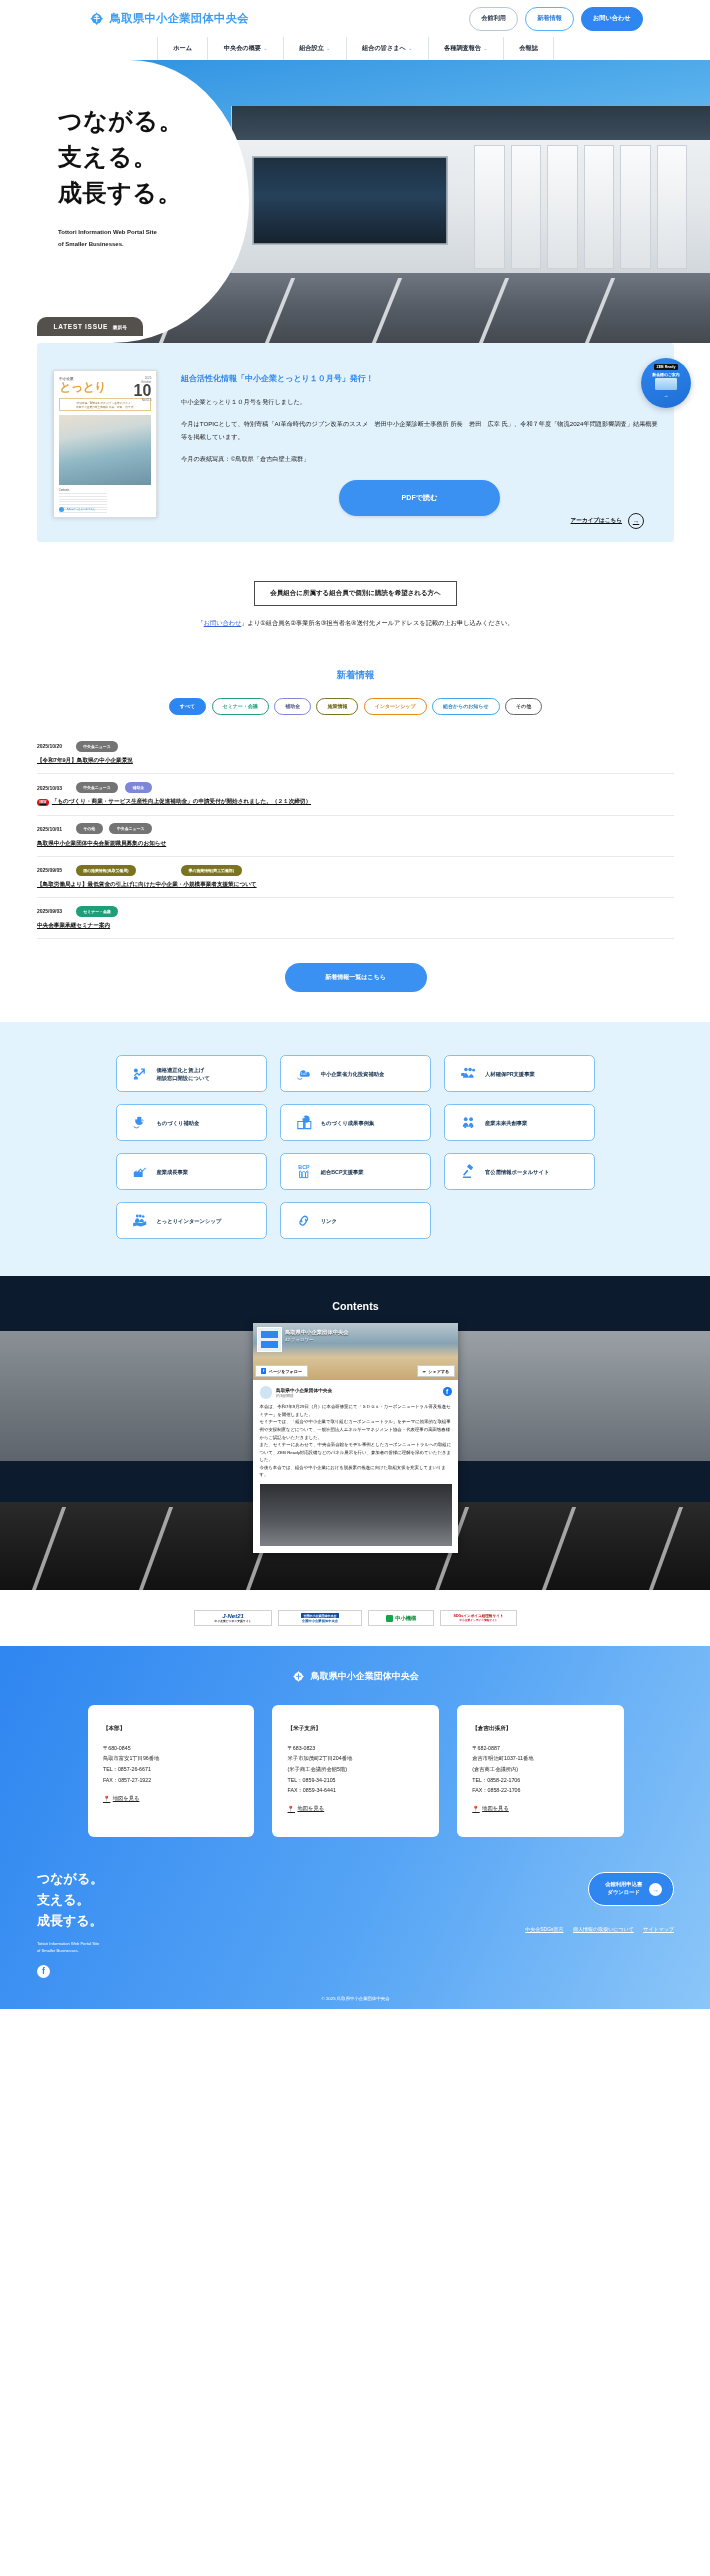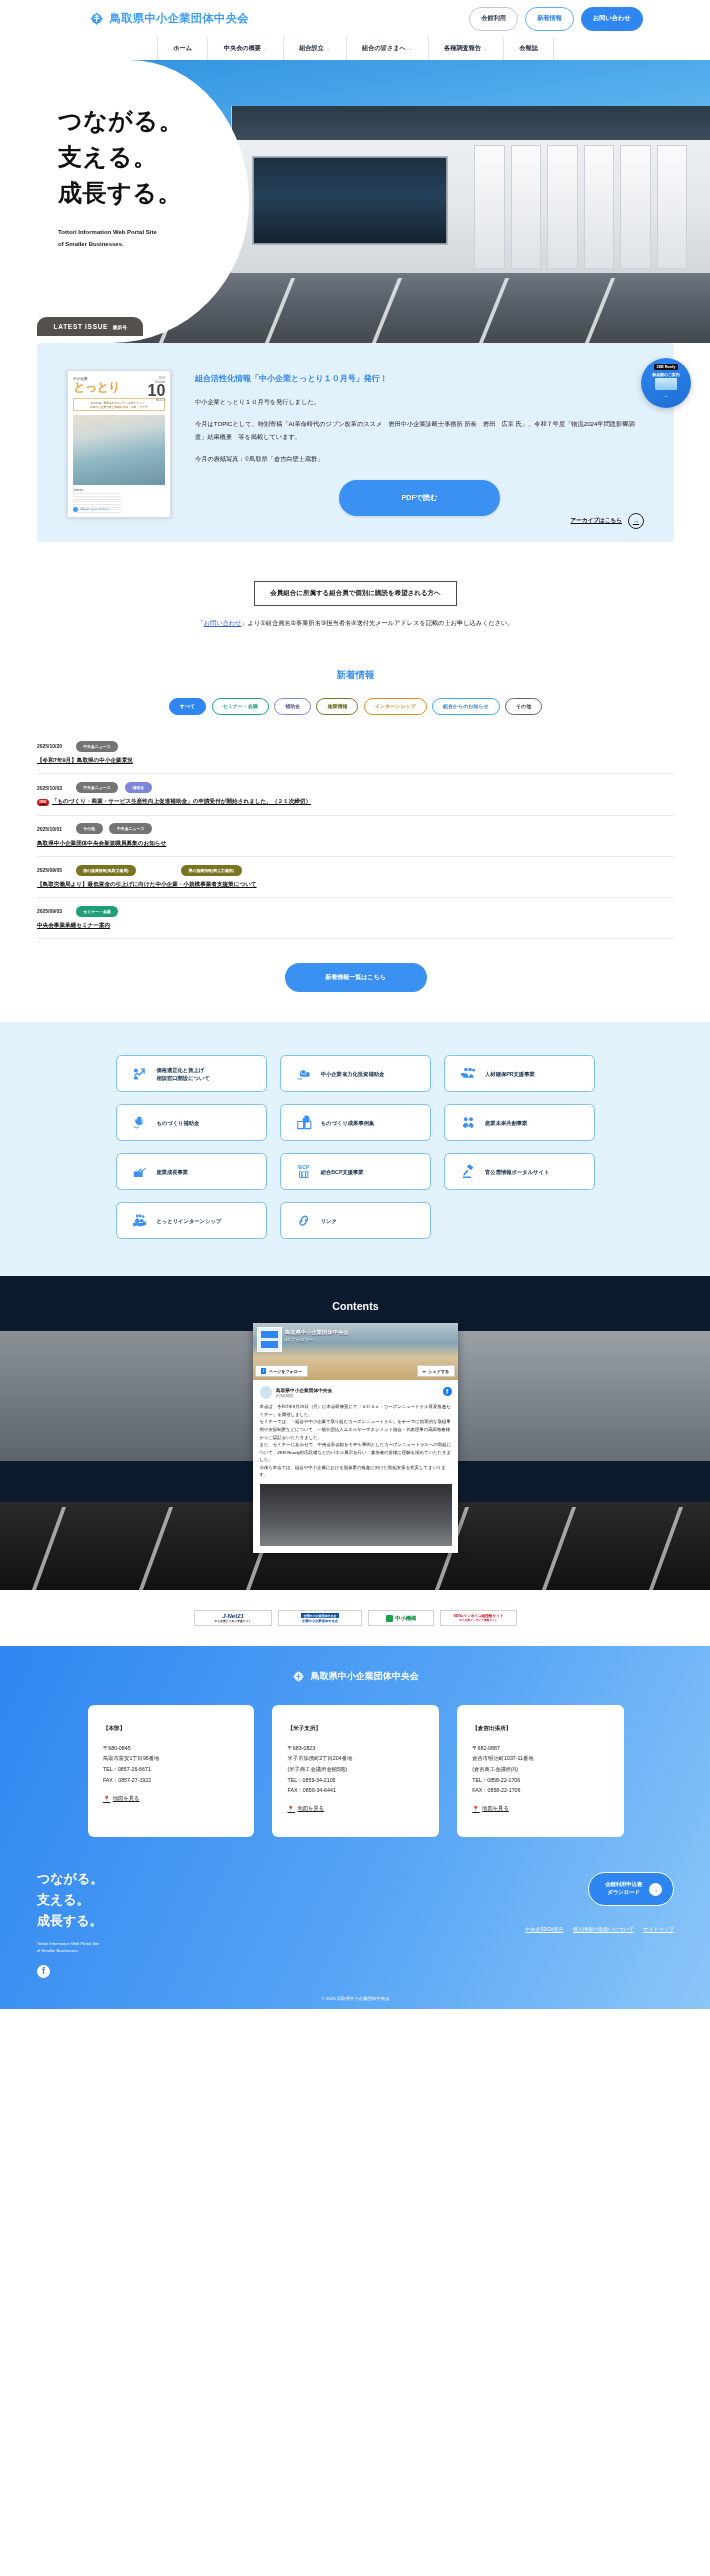--- a/index.html
+++ b/index.html
@@ -77,21 +77,21 @@
     padding-top:6px; box-shadow:0 1.8px 6px rgba(0,0,0,.22); cursor:pointer;
   }
   .zeb-tag { background:#111; color:#fff; font-size:3.6px; font-weight:700; padding:0.9px 3px; border-radius:1.2px; }
   .zeb-t { font-size:3.9px; margin-top:1.8px; font-weight:700; }
   .zeb-img { width:21.3px; height:12px; margin-top:1.8px; background:linear-gradient(180deg,#cde9fb,#8fc9ee); border-radius:1.2px; }
   .zeb-ar { font-size:5.3px; margin-top:1.2px; }
 
   
   .latest-sec { position:relative; padding:0 0 20px; background:#fff; }
   .latest-card {
-    position:relative; margin:0 37px; background:#e2f2fd; border-radius:3.6px; padding:27px 30px 24px;
+    position:relative; margin:0 37px; background:#e2f2fd; border-radius:3.6px; padding:27px 16px 24px;
   }
   .latest-tab {
     position:absolute; left:0; top:-26px; background:#54504c; color:#fff;
     border-radius:9.5px 9.5px 0 0; padding:6.5px 16.6px 6px; display:flex; align-items:baseline; gap:4.7px;
   }
   .latest-tab .en { font-size:6.5px; font-weight:800; letter-spacing:0.7px; }
   .latest-tab .jp { font-size:4.7px; font-weight:700; }
   .latest-body { display:flex; gap:24px; }
   .mag {
     width:104px; height:148px; flex:none; background:#fff; border:0.6px solid #dcdcdc;

